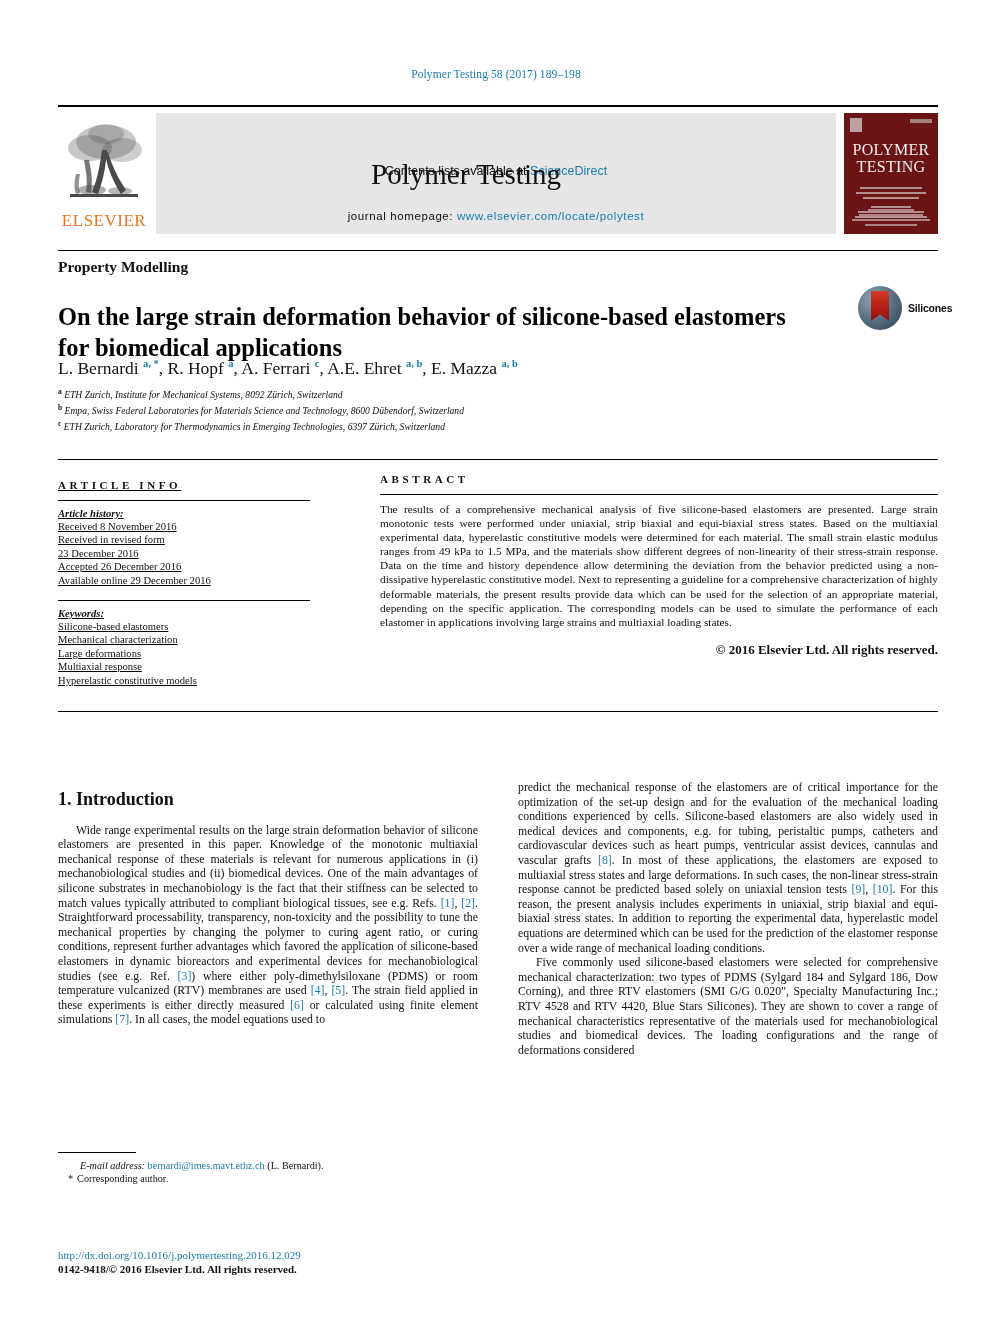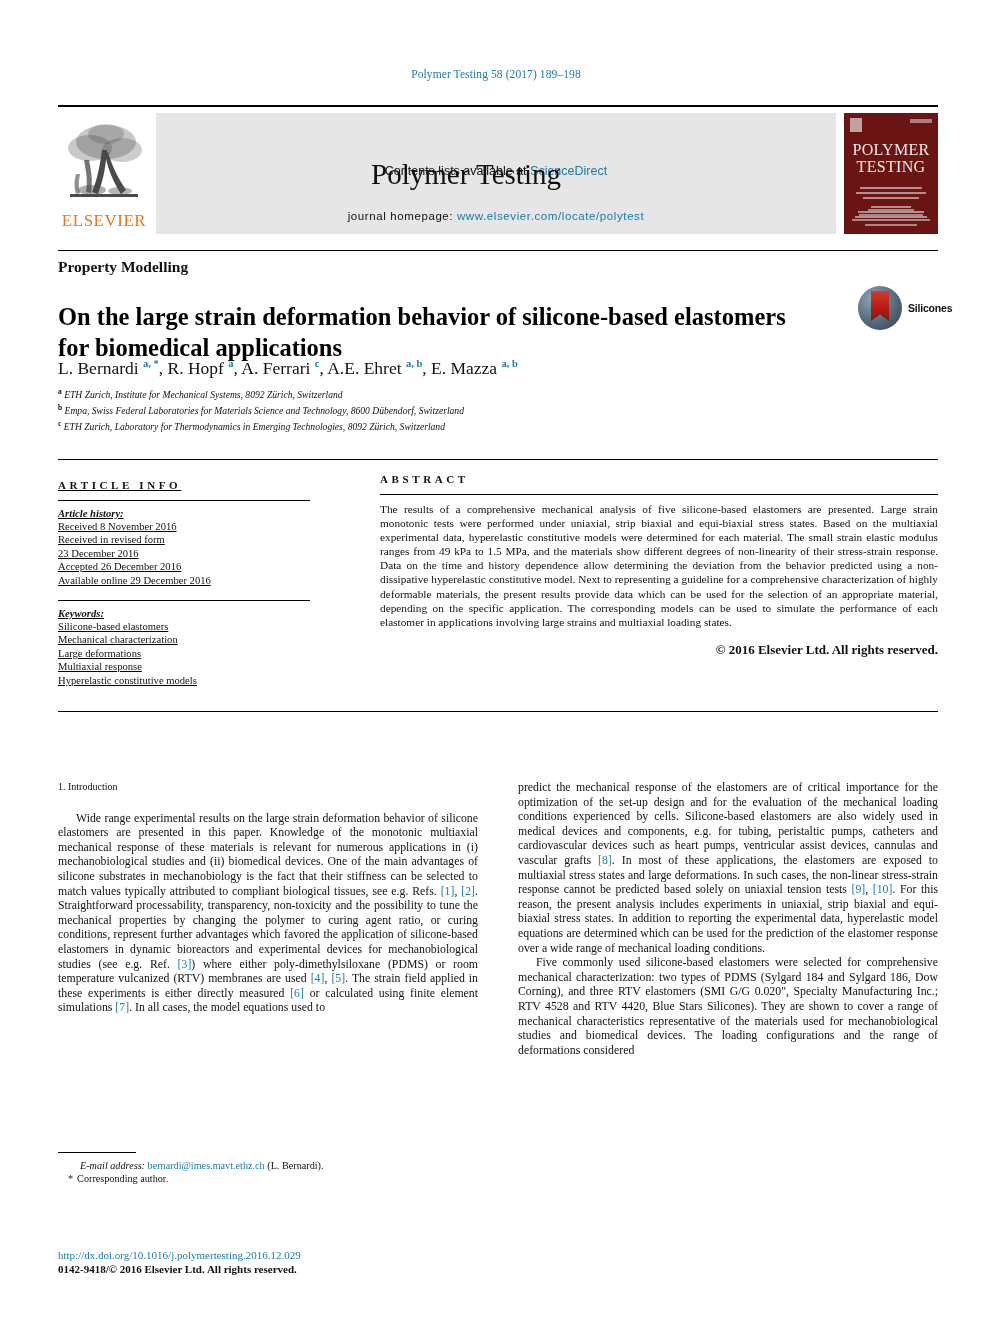--- a/index.html
+++ b/index.html
@@ -339,23 +339,23 @@
     font-family: "Liberation Serif", serif;
     font-size: 11.8px;
     line-height: 14.6px;
     text-align: justify;
     color: #111;
   }
   .body-col.left { left: 58px; }
   .body-col.right { left: 518px; }
   .h2 {
     font-family: "Liberation Serif", serif;
-    font-size: 10px;
-    font-weight: normal;
-    margin: 0 0 16px 0;
+    font-size: 18px;
+    font-weight: bold;
+    margin: 12px 0 16px 0;
   }
   .para {
     margin: 0;
     text-indent: 18px;
   }
   .para + .para { margin-top: 0; }
   .ref {
     color: #1a7ba8;
   }
 
@@ -478,21 +478,21 @@
       <div class="crossmark-ribbon"></div>
     </div>
     <div class="crossmark-label">Silicones</div>
   </div>
 
   <div class="authors">L. Bernardi <sup>a, *</sup>, R. Hopf <sup>a</sup>, A. Ferrari <sup>c</sup>, A.E. Ehret <sup>a, b</sup>, E. Mazza <sup>a, b</sup></div>
 
   <div class="affiliations">
     <div><sup>a</sup> <span>ETH Zurich, Institute for Mechanical Systems, 8092 Zürich, Switzerland</span></div>
     <div><sup>b</sup> <span>Empa, Swiss Federal Laboratories for Materials Science and Technology, 8600 Dübendorf, Switzerland</span></div>
-    <div><sup>c</sup> <span>ETH Zurich, Laboratory for Thermodynamics in Emerging Technologies, 8092 Zürich, Switzerland</span></div>
+    <div><sup>c</sup> <span>ETH Zurich, Laboratory for Thermodynamics in Emerging Technologies, 6397 Zürich, Switzerland</span></div>
   </div>
 
   <div class="panel">
     <div class="panel-top-rule"></div>
     <div class="panel-bottom-rule"></div>
 
     <div class="col-info">
       <div class="sec-head">ARTICLE INFO</div>
       <div class="thin-rule"></div>
       <div class="info-label">Article history:</div>

